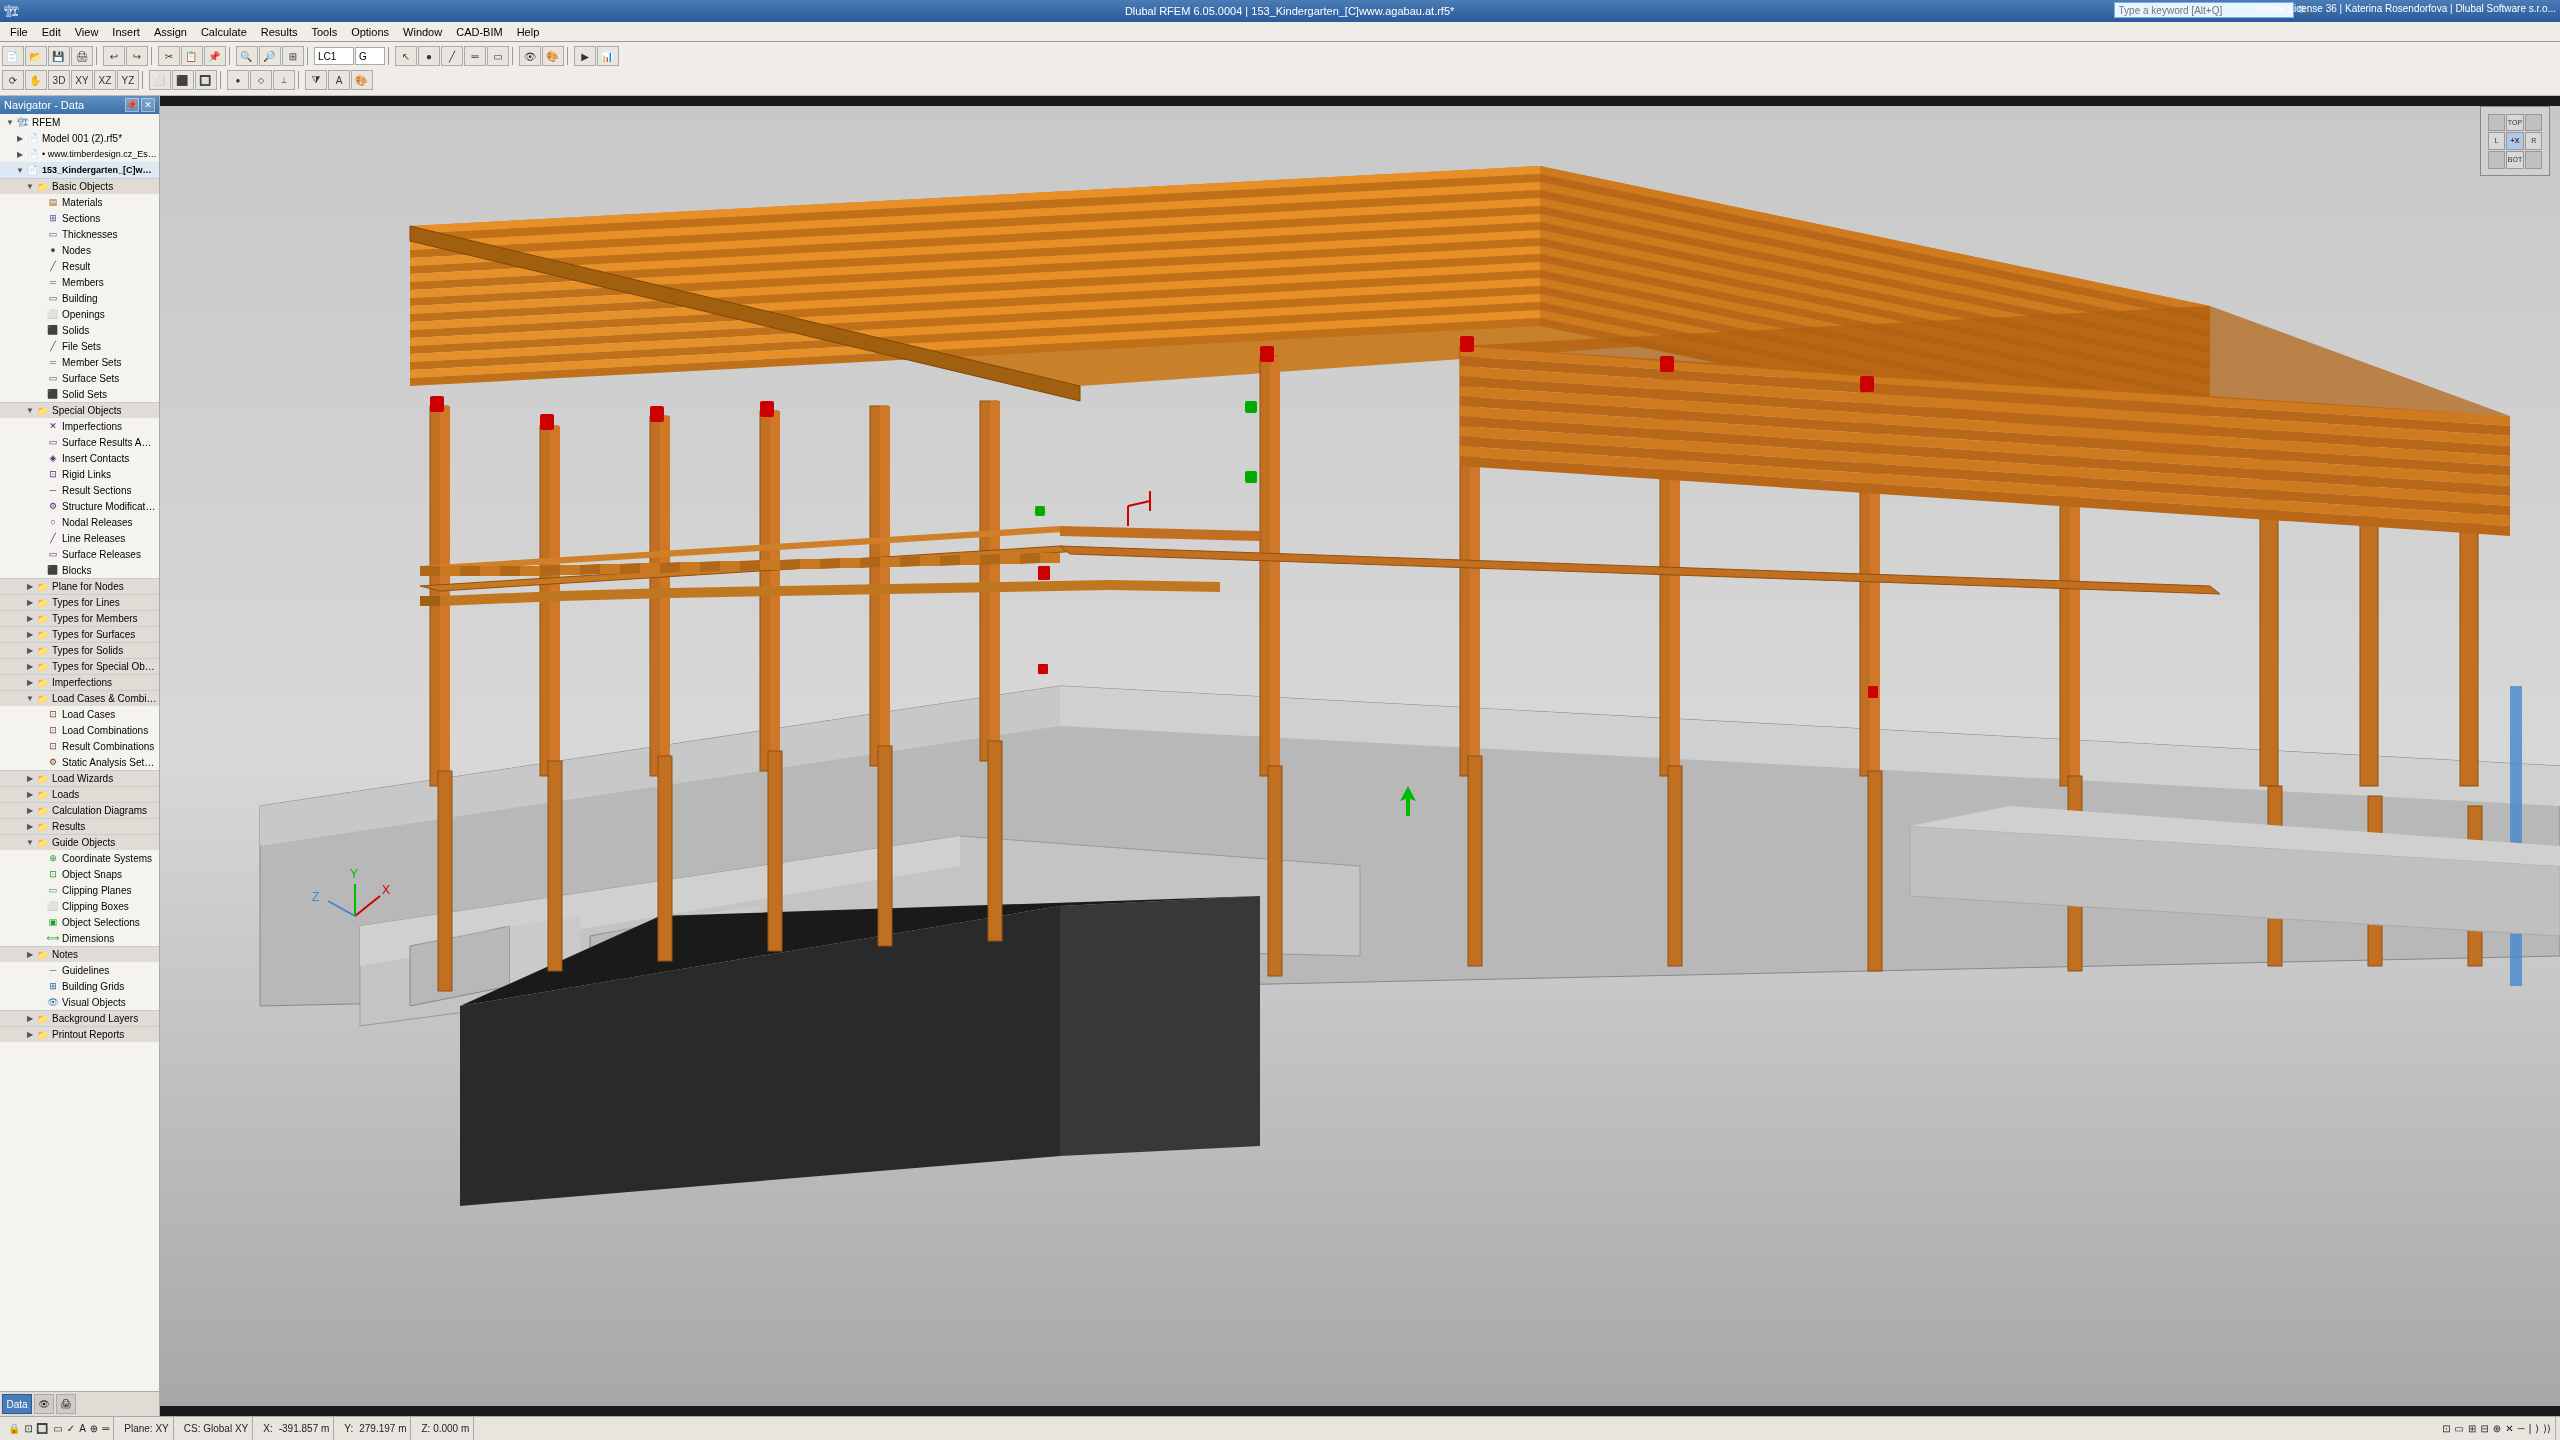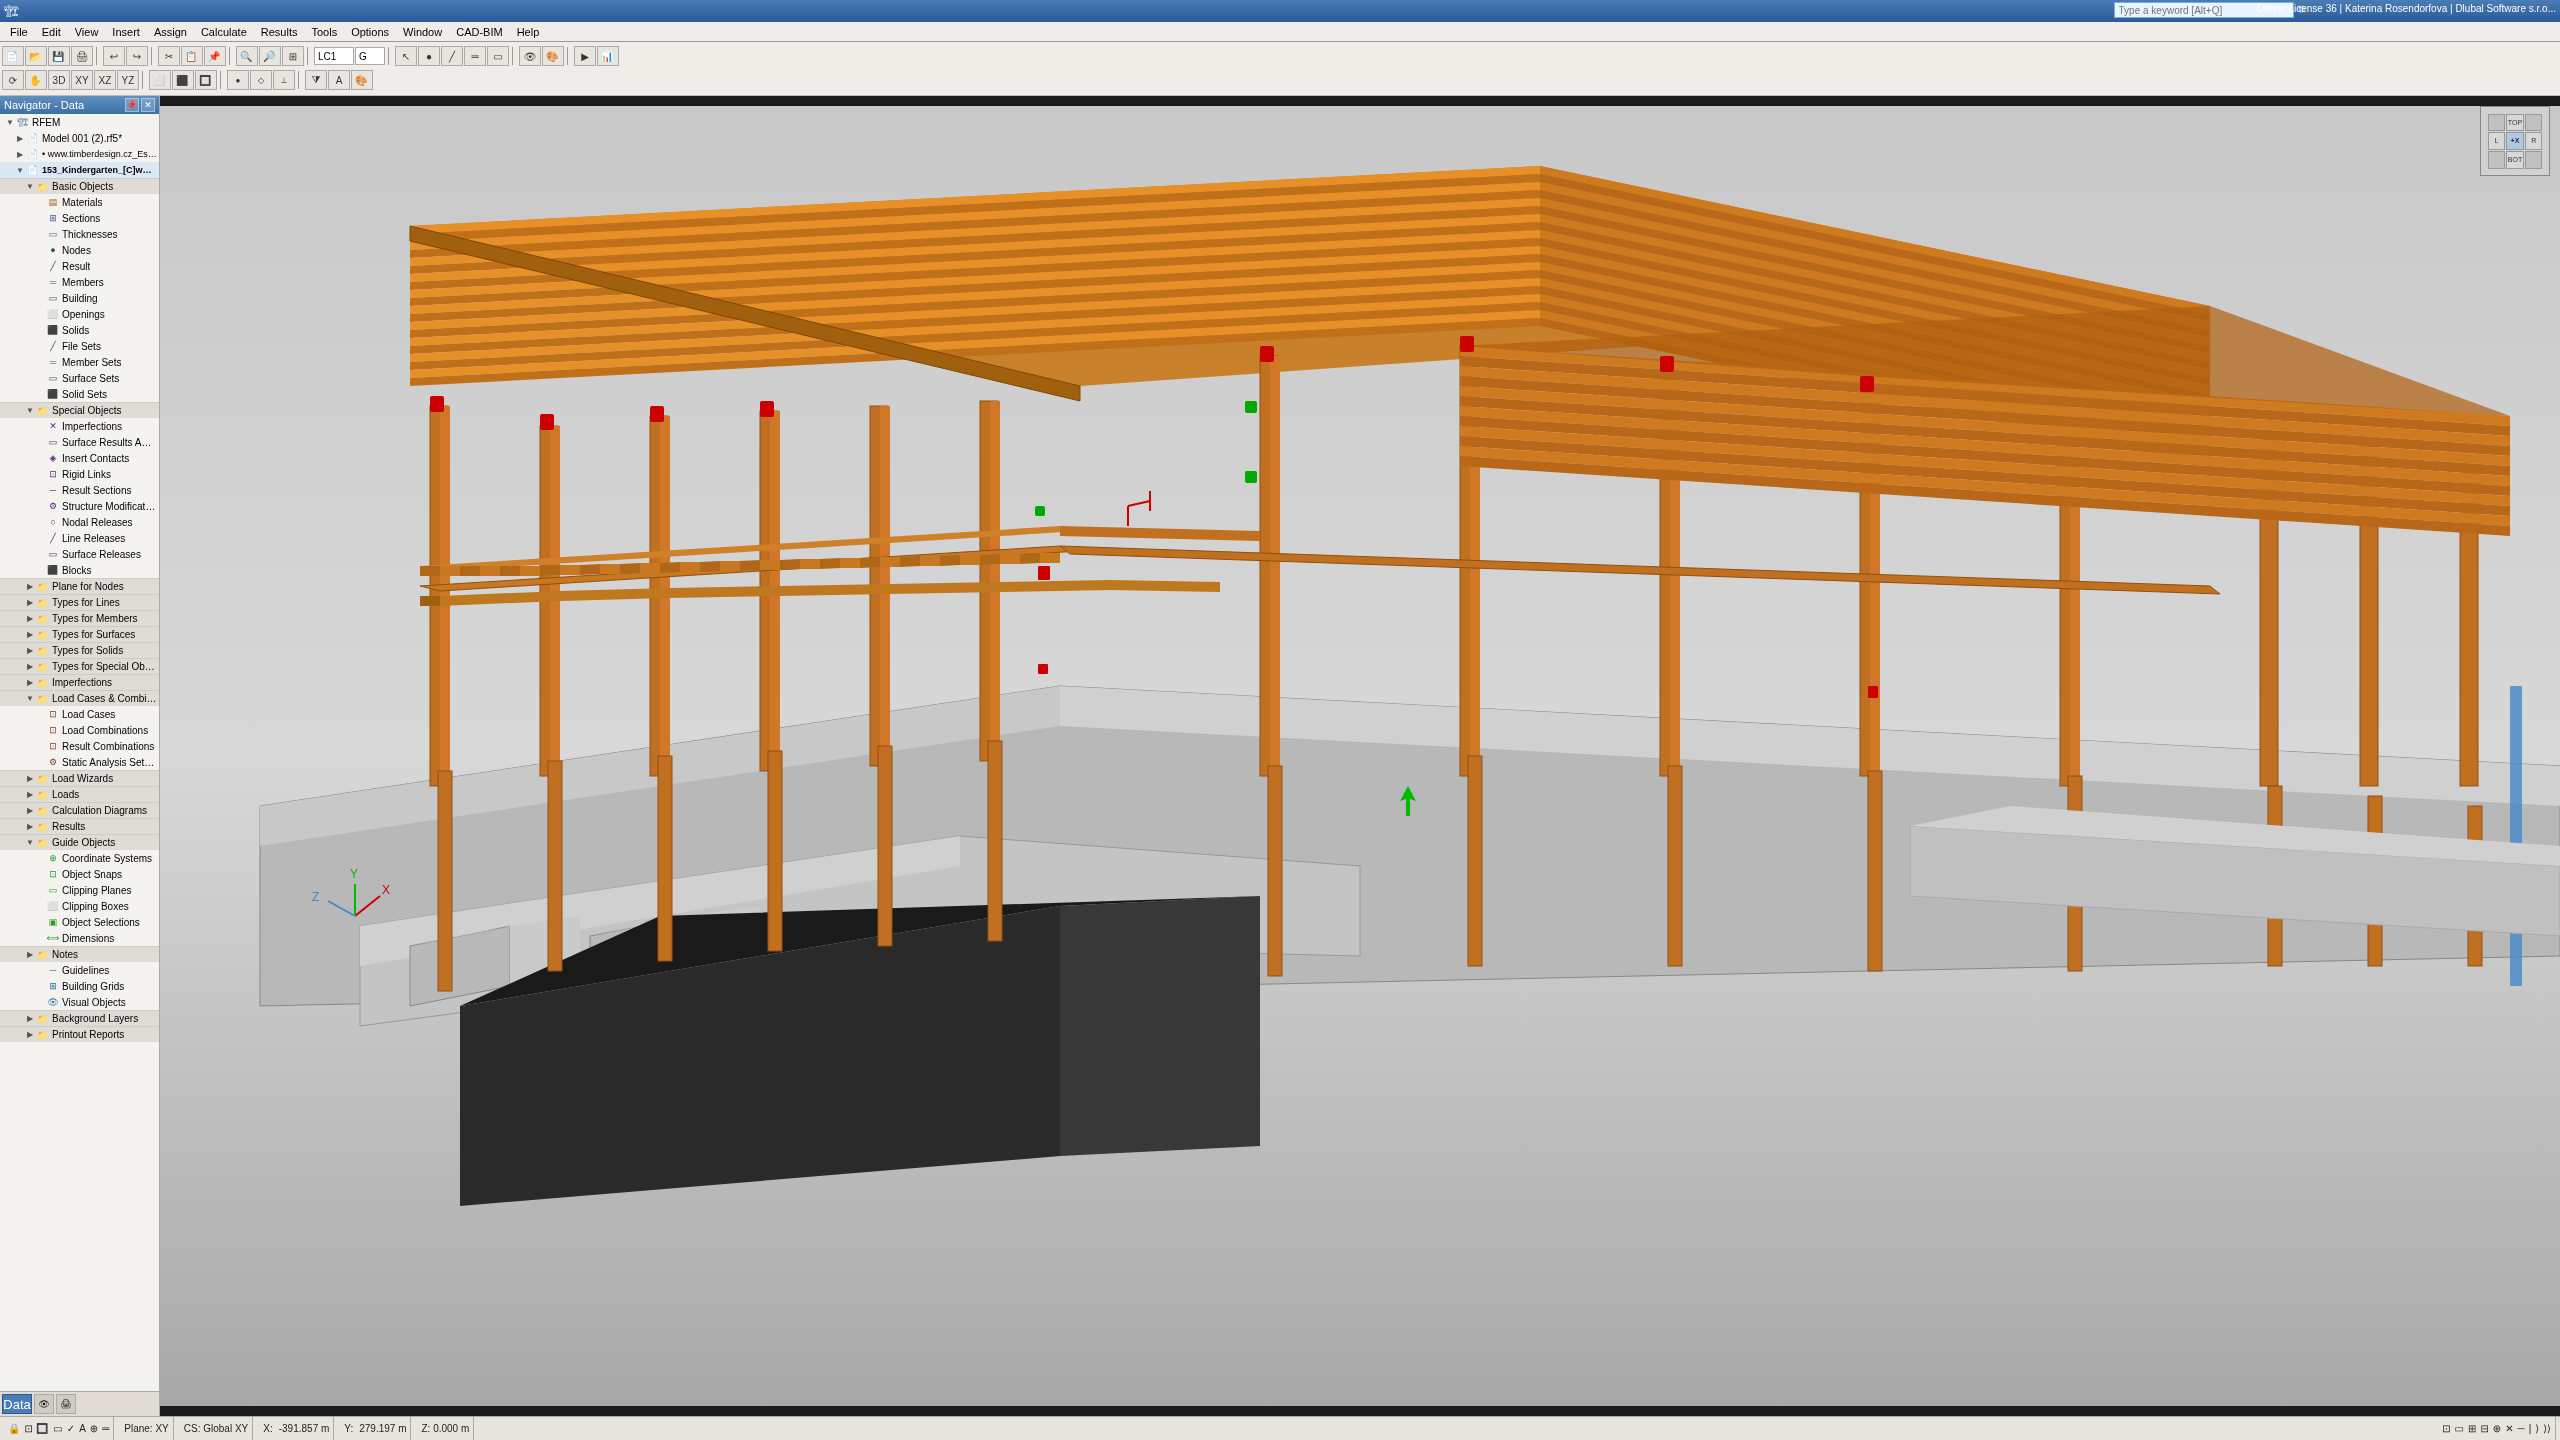--- a/index.html
+++ b/index.html
@@ -195,20 +195,21 @@
     .section-header {
       background: #e0dcd5;
       border-top: 1px solid #ccc;
     }
   </style>
 </head>
 <body>
 
 <div id="titlebar">
   <span style="font-size:12px; margin-right:4px;">🏗</span>
+  <span style="font-size:11px; flex:1; text-align:center;">Dlubal RFEM 6.05.0004 | 153_Kindergarten_[C]www.agabau.at.rf5*</span>
   <div style="display:flex;align-items:center;gap:4px;position:absolute;right:250px;top:2px;">
     <input type="text" style="width: 180px; height: 16px; font-size: 10px; border: 1px solid rgb(122, 174, 220); background: rgb(232, 244, 255); padding: 0px 4px;" placeholder="Type a keyword [Alt+Q]">
     <span style="color:white;font-size:10px;">🔍</span>
   </div>
   <span style="font-size:10px;position:absolute;right:4px;top:3px;color:white;">Online License 36 | Katerina Rosendorfova | Dlubal Software s.r.o...</span>
 
 </div>
 
 <div id="menubar">
   <div class="menu-item">File</div>
@@ -594,21 +595,21 @@
 
       <div class="tree-item indent3 section-header">
         <span class="tree-expander">▶</span>
         <span class="tree-icon">📁</span>
         <span class="tree-label">Printout Reports</span>
       </div>
 
     </div>
 
     <div style="display:flex; gap:2px; padding:2px; background:#e0dcd5; border-top:1px solid #aaa;">
-      <div style="width:30px;height:20px;background:#4a7cb5;border:1px solid #2a5a9b;color:white;font-size:13px;display:flex;align-items:center;justify-content:center;cursor:pointer;">Data</div>
+      <div style="width:30px;height:20px;background:#4a7cb5;border:1px solid #2a5a9b;color:white;font-size:10px;display:flex;align-items:center;justify-content:center;cursor:pointer;">Data</div>
       <div style="width:20px;height:20px;background:#d0ccc5;border:1px solid #aaa;font-size:9px;display:flex;align-items:center;justify-content:center;cursor:pointer;">👁</div>
       <div style="width:20px;height:20px;background:#d0ccc5;border:1px solid #aaa;font-size:9px;display:flex;align-items:center;justify-content:center;cursor:pointer;">🖨</div>
     </div>
   </div>
 
   <div id="viewport">
 
     <svg id="structure-svg" viewBox="0 0 2400 1300" xmlns="http://www.w3.org/2000/svg">
 
       <defs>

